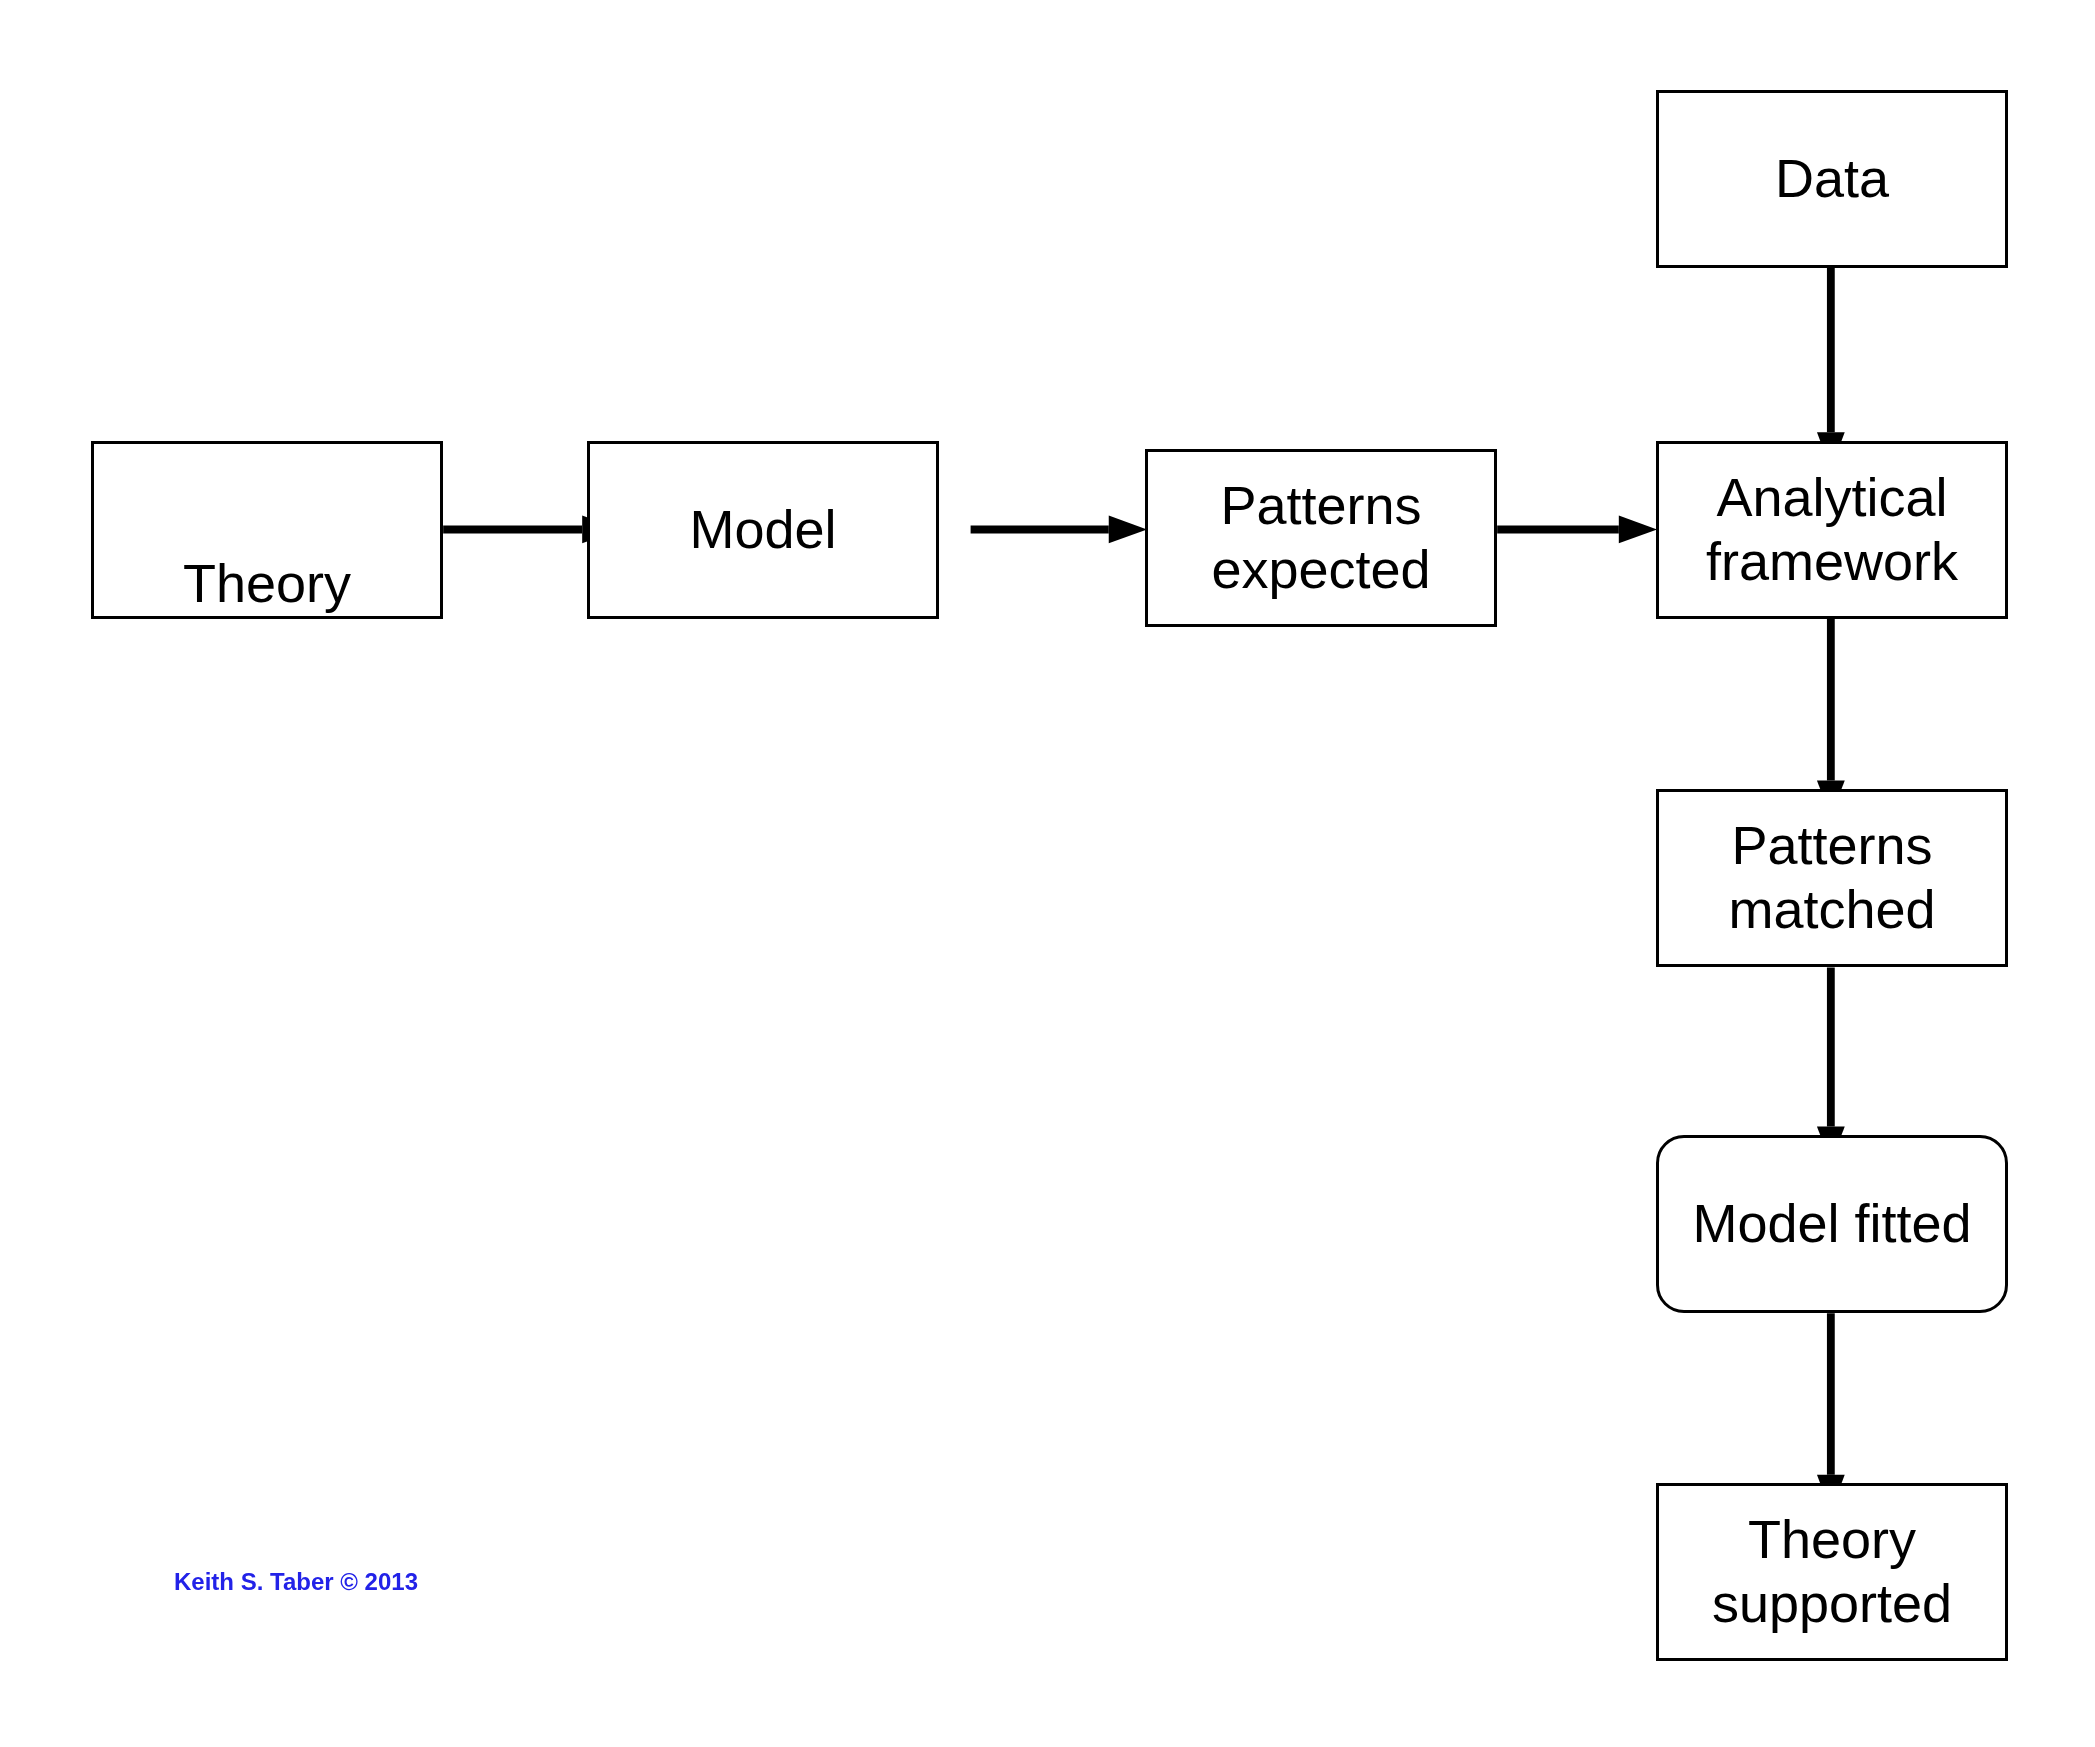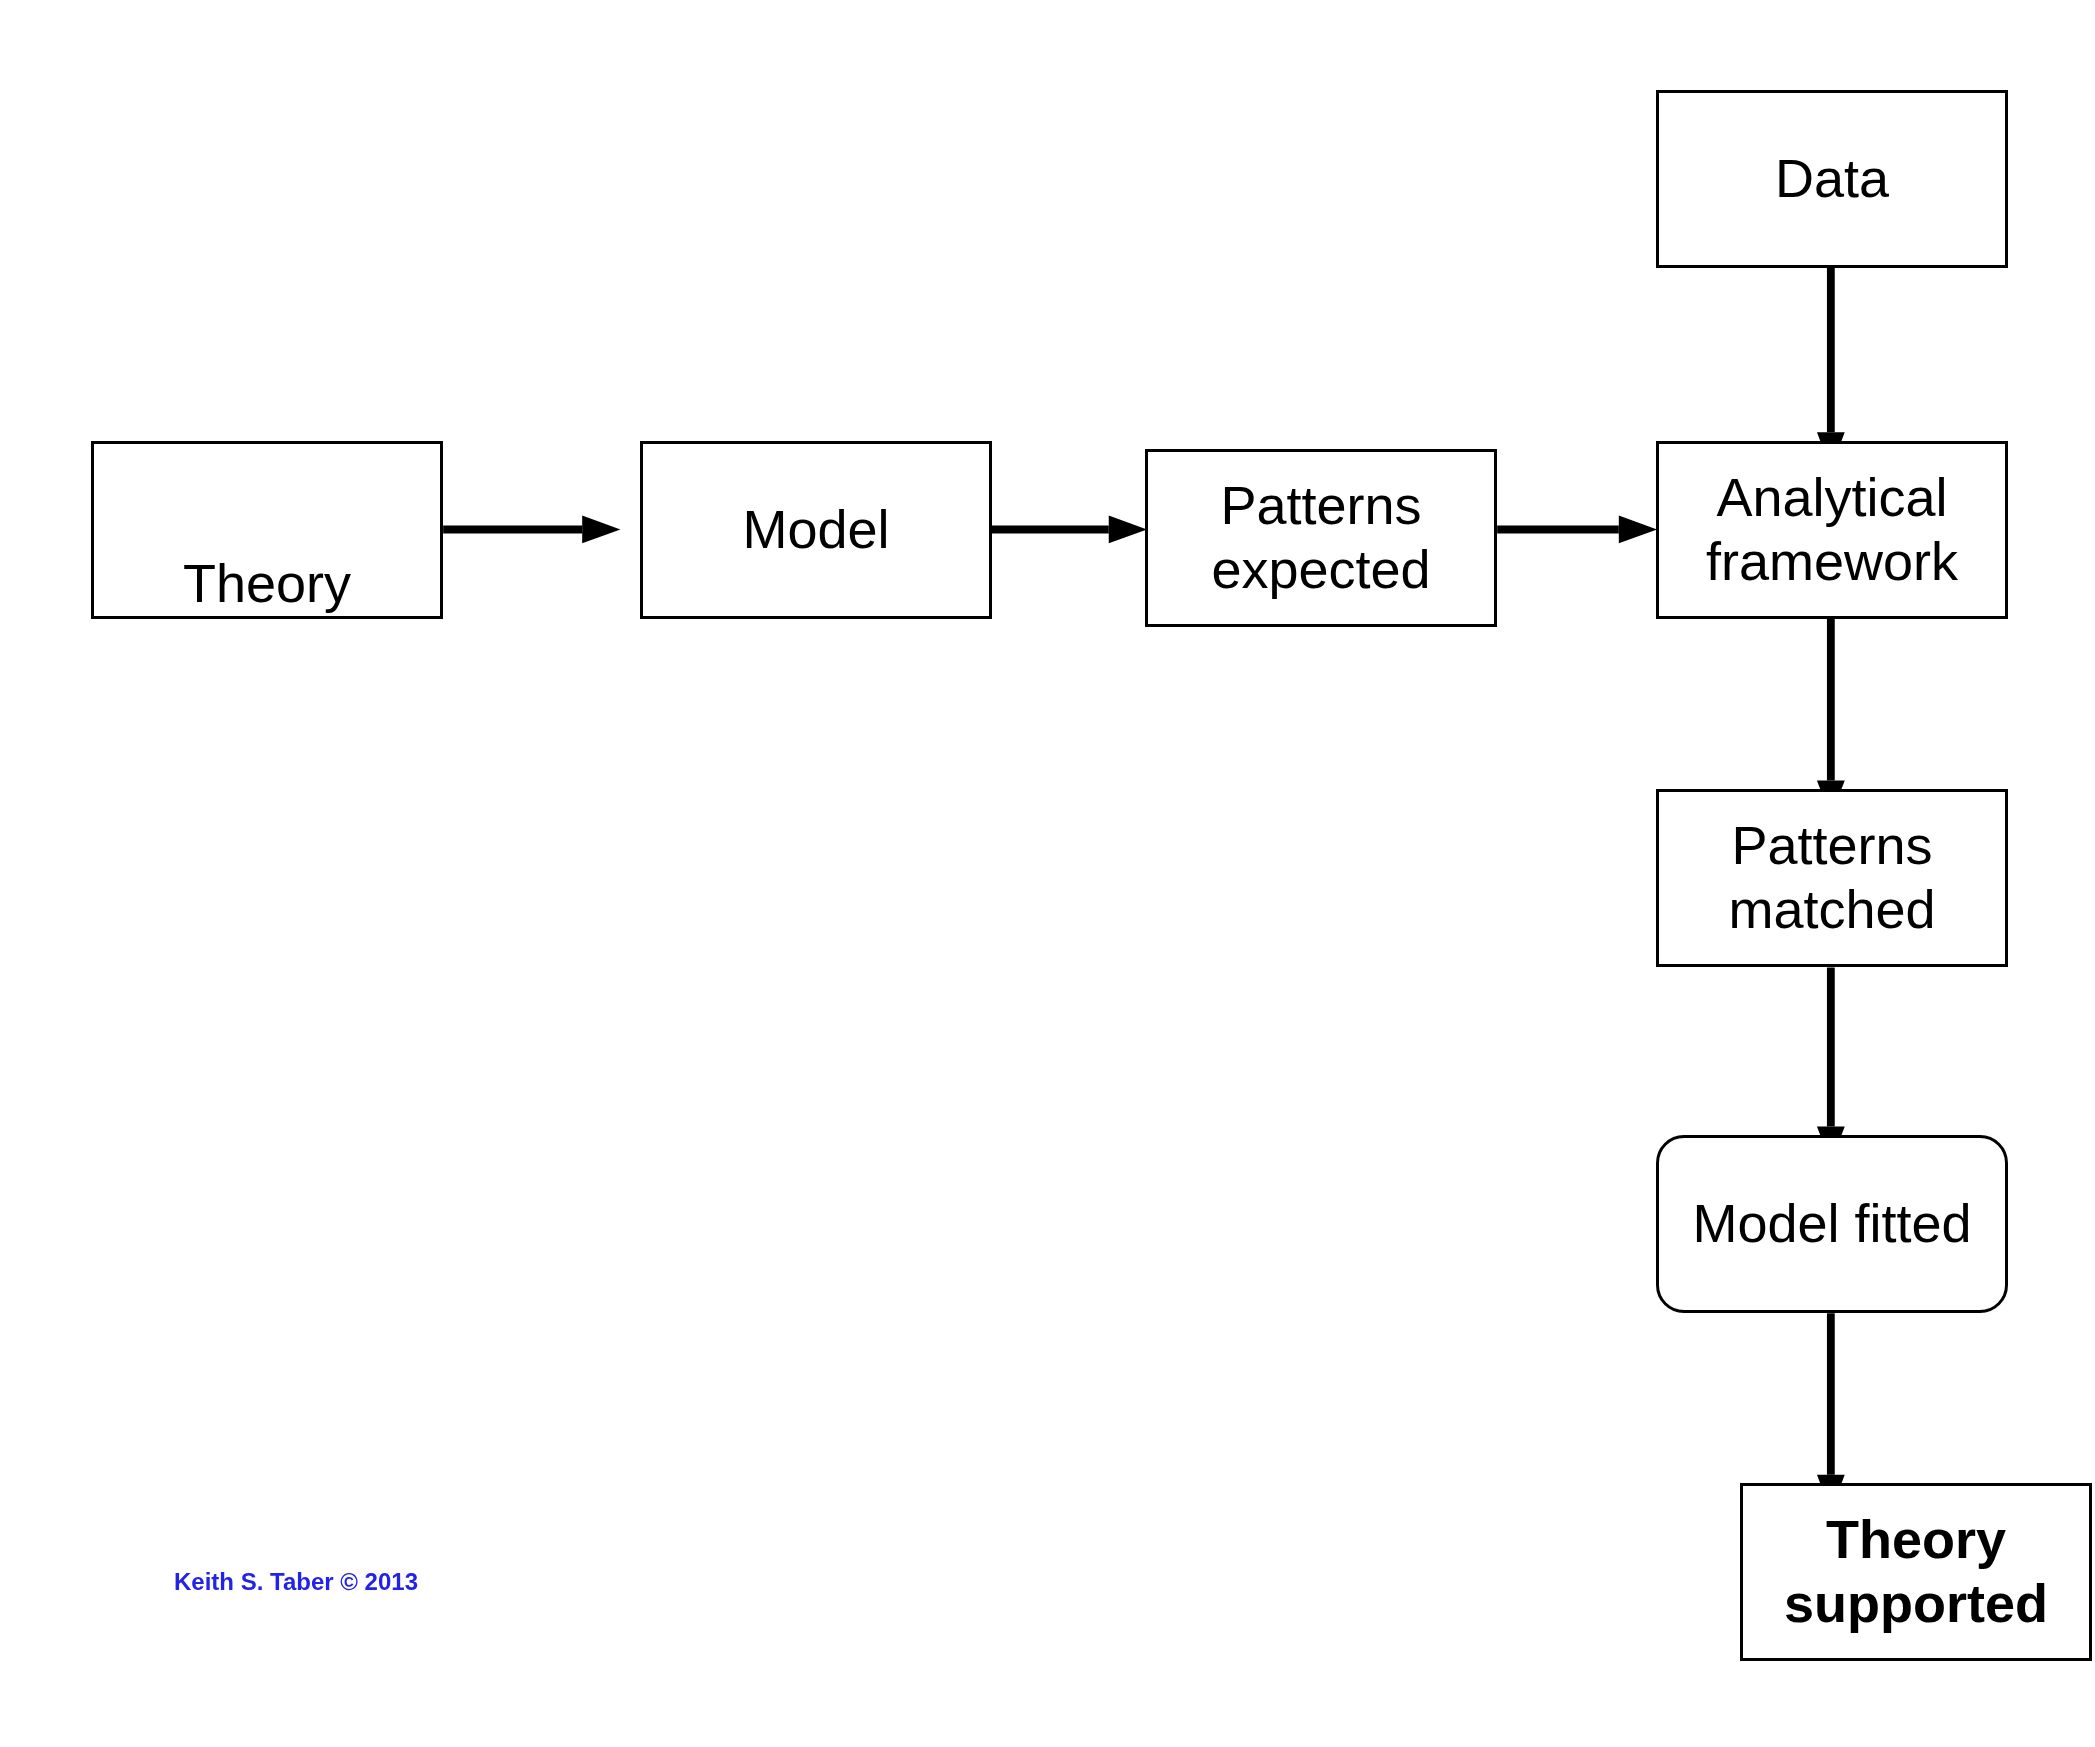--- a/index.html
+++ b/index.html
@@ -42,26 +42,26 @@
     align-items: center;
     justify-content: center;
     text-align: center;
     font-size: 54px;
     line-height: 1.18;
     color: #000000;
     padding: 0 1px;
   }
   .node-data                { left: 1656px; top: 90px;  }
   .node-theory              { left: 91px;  top: 441px; align-items: flex-end;  }
-  .node-model               { left: 640px;  top: 441px;  }
+  .node-model               { left: 587px;  top: 441px;  }
   .node-patterns-expected   { left: 1145px; top: 441px; margin-top: 8px;  }
   .node-analytical-framework{ left: 1656px; top: 441px;  }
   .node-patterns-matched    { left: 1656px; top: 789px;  }
   .node-model-fitted        { left: 1656px; top: 1135px; border-radius: 28px; }
-  .node-theory-supported    { left: 1740px; top: 1483px; font-weight: bold; }
+  .node-theory-supported    { left: 1656px; top: 1483px; }
   .copyright {
     position: absolute;
     left: 174px;
     top: 1568px;
     font-size: 24px;
     font-weight: bold;
     color: #2222e8;
     white-space: nowrap;
   }
 </style>

